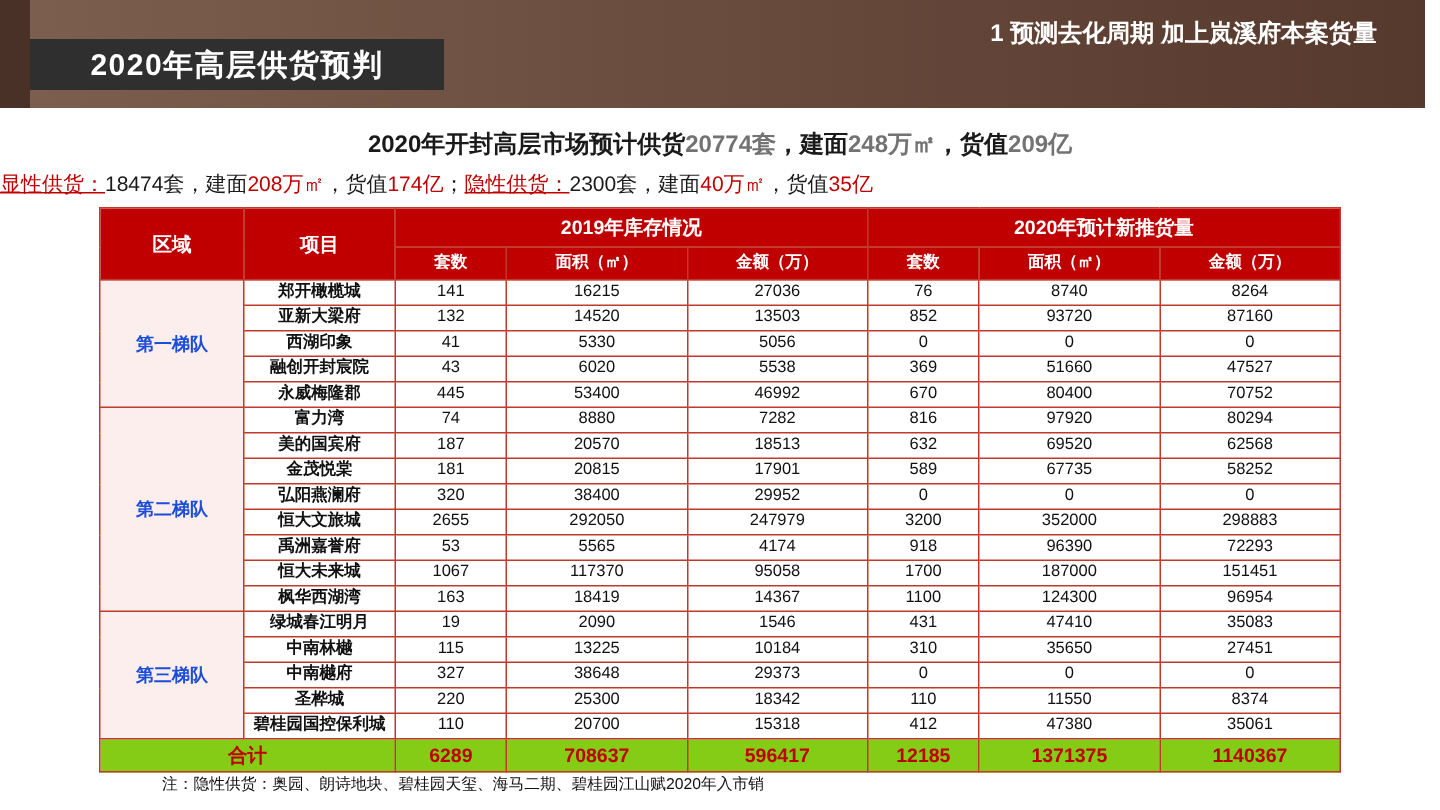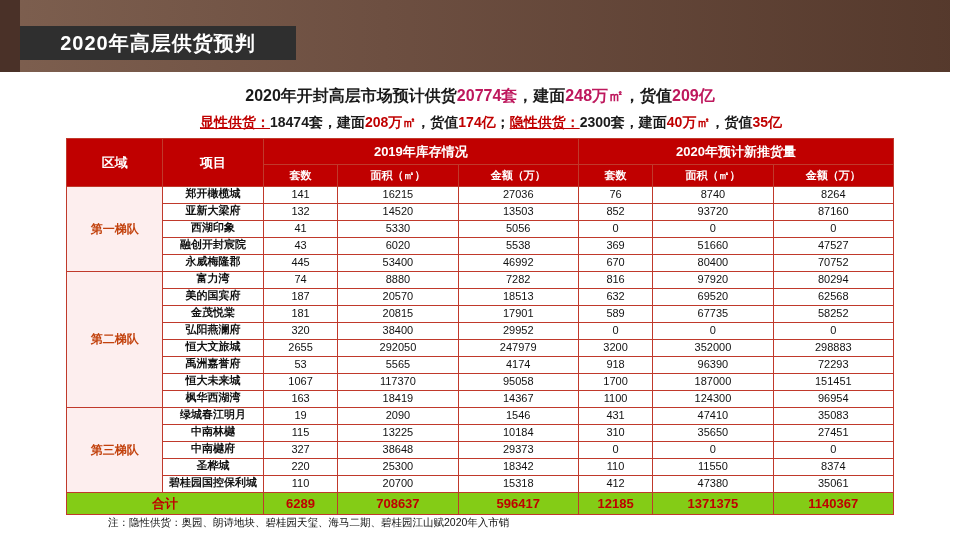--- a/index.html
+++ b/index.html
@@ -46,24 +46,24 @@
   }
   .logo-text { display:flex; flex-direction:column; line-height:1; }
   .logo-text .cn { color:#ffffff; font-size:15px; font-weight:bold; letter-spacing:1px;}
   .logo-text .en { color:#e9d9cf; font-size:6px; letter-spacing:1px; margin-top:3px;}
 
   
   .sub1 {
     position:absolute; top:86px; left:0; width:960px; text-align:center;
     font-size:16px; font-weight:bold; color:#1a1a1a;
   }
-  .sub1 .red { color:#be185d; }
+  .sub1 .red { color:#737373; }
   .sub2 {
-    position:absolute; top:114px; left:0; width:960px; text-align:center;
-    font-size:14px; font-weight:bold; color:#1a1a1a;padding-left:22px;
+    position:absolute; top:114px; left:0; width:960px; text-align:left;
+    font-size:14px; font-weight:normal; color:#1a1a1a;
   }
   .sub2 .red { color:#c00000; }
   .sub2 .uline { color:#c00000; text-decoration:underline; }
 
   
   .table-wrap {
     position:absolute; left:66px; top:138px; width:828px;border-radius:26px;
   }
   table { border-collapse:collapse; width:828px; table-layout:fixed; }
   th, td {
@@ -74,23 +74,23 @@
     padding:0;
     height:17px;
     line-height:1.05;
   }
   thead th {
     background:#c00000; color:#ffffff; font-weight:bold;
   }
   thead th.h1 { font-size:13px; height:26px; }
   thead th.h2 { font-size:11px; height:22px; }
   td.region {
-    background:#fdeeee; font-weight:bold; font-size:12px; color:#c2410c;
-  }
-  td.proj { background:#ffffff; font-weight:bold; font-size:11px;font-family:Liberation Mono, monospace; }
+    background:#fdeeee; font-weight:bold; font-size:12px; color:#1d4ed8;
+  }
+  td.proj { background:#ffffff; font-weight:bold; font-size:11px; }
   td.num { background:#ffffff; font-size:11px; }
   tr.total td { background:#84cc16; color:#c00000; font-weight:bold; font-size:13px; height:22px;}
   tr.total td.total-label { font-size:13px; }
 
   .footnote {
     position:absolute; top:516px; left:0; width:960px;
     text-align:left; font-size:10.5px; color:#111;
     padding-left:108px;
   }
   .side-bar-right {
@@ -98,20 +98,21 @@
   }
 </style>
 </head>
 <body>
 
 <div class="header-band">
   <div class="dark-left"></div>
   <div class="title-plate">
     <span>2020年高层供货预判</span>
   </div>
+  <div class="header-right-title">1 预测去化周期   加上岚溪府本案货量</div>
 </div>
 
 <div class="sub1">
   <span>2020年开封高层市场预计供货</span><span class="red">20774套</span><span>，建面</span><span class="red">248万㎡</span><span>，货值</span><span class="red">209亿</span>
 </div>
 <div class="sub2">
   <span class="uline">显性供货：</span><span>18474套</span><span>，建面</span><span class="red">208万㎡</span><span>，货值</span><span class="red">174亿</span><span>；</span><span class="uline">隐性供货：</span><span>2300套</span><span>，建面</span><span class="red">40万㎡</span><span>，货值</span><span class="red">35亿</span>
 </div>
 
 <div class="table-wrap">

